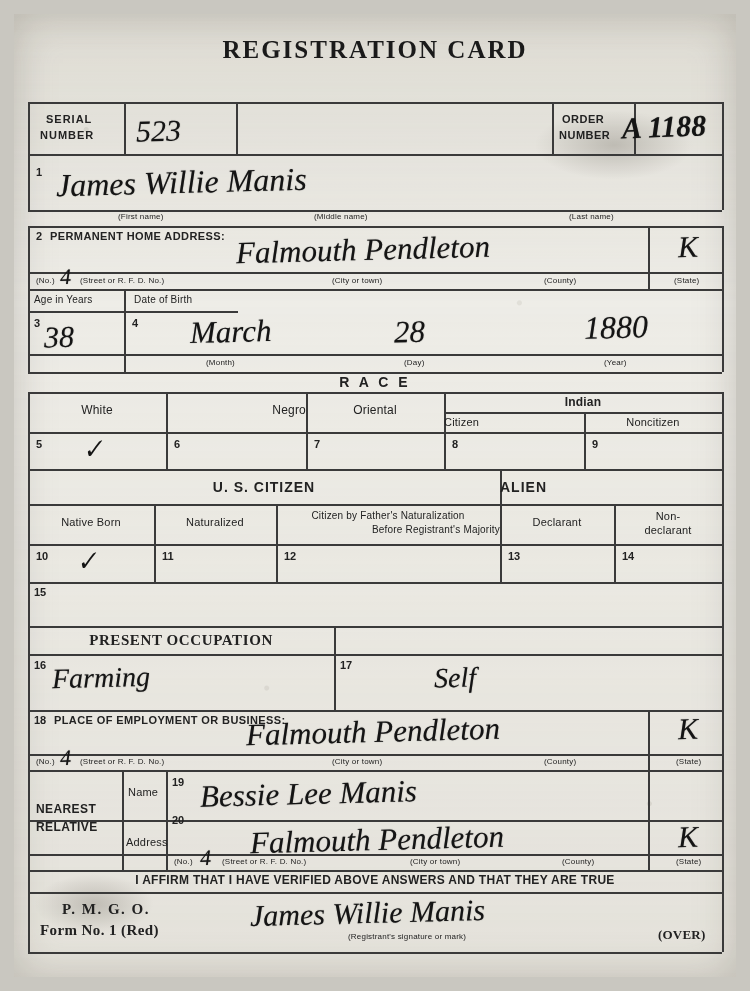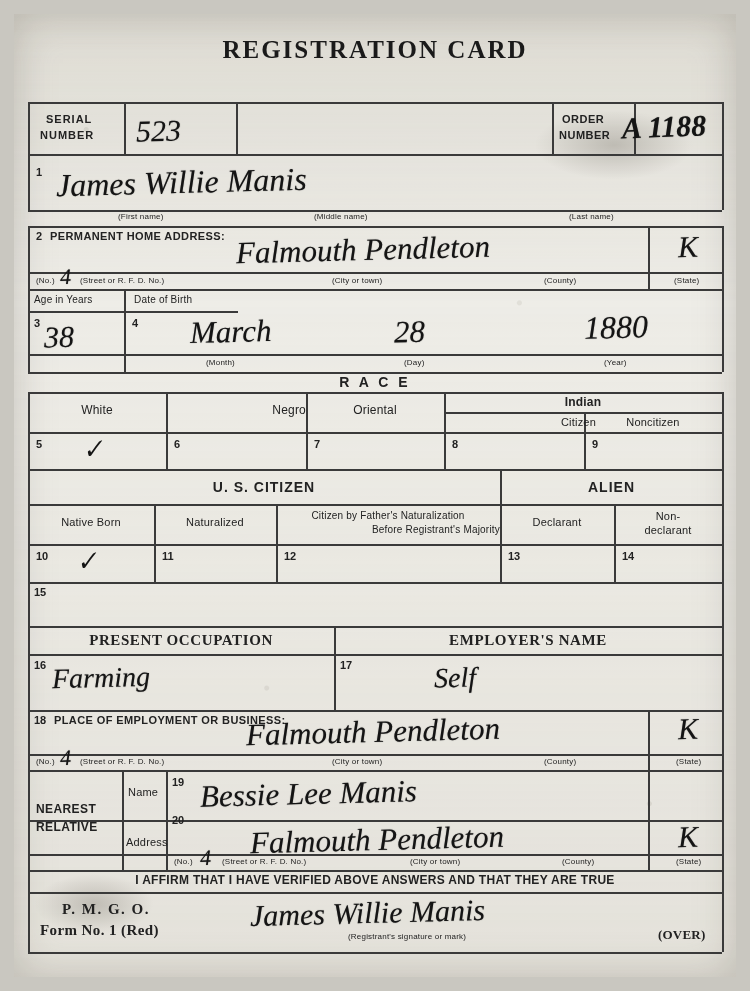--- a/index.html
+++ b/index.html
@@ -171,36 +171,36 @@
   <div class="line v" style="left:152px;top:378px;height:77px;"></div>
   <div class="line v" style="left:292px;top:378px;height:77px;"></div>
   <div class="line v" style="left:430px;top:378px;height:77px;"></div>
   <div class="line v" style="left:570px;top:398px;height:57px;"></div>
   <div class="line v" style="left:708px;top:378px;height:77px;"></div>
 
   <div class="lbl" style="left:14px;top:389px;width:138px;text-align:center;font-size:12px;">White</div>
   <div class="lbl" style="left:152px;top:389px;width:140px;text-align:right;font-size:12px;">Negro</div>
   <div class="lbl" style="left:292px;top:389px;width:138px;text-align:center;font-size:12px;">Oriental</div>
   <div class="lbl b" style="left:430px;top:381px;width:278px;text-align:center;font-size:12px;">Indian</div>
-  <div class="lbl" style="left:430px;top:402px;width:152px;text-align:right;font-size:11px;">Citizen</div>
+  <div class="lbl" style="left:430px;top:402px;width:152px;text-align:left;font-size:11px;">Citizen</div>
   <div class="lbl" style="left:570px;top:402px;width:138px;text-align:center;font-size:11px;">Noncitizen</div>
 
   <div class="num" style="left:22px;top:424px;">5</div>
   <div class="num" style="left:160px;top:424px;">6</div>
   <div class="num" style="left:300px;top:424px;">7</div>
   <div class="num" style="left:438px;top:424px;">8</div>
   <div class="num" style="left:578px;top:424px;">9</div>
   <div class="check" style="left:68px;top:420px;">✓</div>
 
   <div class="line h" style="left:14px;top:490px;width:694px;"></div>
   <div class="line v" style="left:14px;top:455px;height:35px;"></div>
   <div class="line v" style="left:486px;top:455px;height:113px;"></div>
   <div class="line v" style="left:708px;top:455px;height:35px;"></div>
   <div class="lbl b" style="left:14px;top:465px;width:472px;text-align:center;font-size:14px;letter-spacing:1px;">U. S. CITIZEN</div>
-  <div class="lbl b" style="left:486px;top:465px;width:223px;text-align:center;font-size:14px;letter-spacing:1px;">ALIEN</div>
+  <div class="lbl b" style="left:486px;top:465px;width:223px;font-size:14px;letter-spacing:1px;">ALIEN</div>
 
   <div class="line h" style="left:14px;top:530px;width:694px;"></div>
   <div class="line h" style="left:14px;top:568px;width:694px;"></div>
   <div class="line v" style="left:14px;top:490px;height:78px;"></div>
   <div class="line v" style="left:140px;top:490px;height:78px;"></div>
   <div class="line v" style="left:262px;top:490px;height:78px;"></div>
   <div class="line v" style="left:600px;top:490px;height:78px;"></div>
   <div class="line v" style="left:708px;top:490px;height:78px;"></div>
 
   <div class="lbl" style="left:14px;top:502px;width:126px;text-align:center;font-size:11px;">Native Born</div>
@@ -221,21 +221,20 @@
   <div class="line h" style="left:14px;top:612px;width:694px;"></div>
   <div class="line v" style="left:14px;top:568px;height:44px;"></div>
   <div class="line v" style="left:708px;top:568px;height:44px;"></div>
   <div class="num" style="left:20px;top:572px;">15</div>
 
   <div class="line h" style="left:14px;top:640px;width:694px;"></div>
   <div class="line v" style="left:14px;top:612px;height:28px;"></div>
   <div class="line v" style="left:320px;top:612px;height:84px;"></div>
   <div class="line v" style="left:708px;top:612px;height:28px;"></div>
   <div class="lbl b serif" style="left:14px;top:618px;width:306px;text-align:center;font-size:15px;letter-spacing:.6px;">PRESENT OCCUPATION</div>
-  <div class="lbl b serif" style="left:320px;top:618px;width:388px;text-align:center;font-size:15px;letter-spacing:.6px;">EMPLOYER'S NAME</div>
 
   <div class="line h" style="left:14px;top:696px;width:694px;"></div>
   <div class="line v" style="left:14px;top:640px;height:56px;"></div>
   <div class="line v" style="left:708px;top:640px;height:56px;"></div>
   <div class="num" style="left:20px;top:645px;">16</div>
   <div class="hand med" style="left:38px;top:648px;font-size:28px;">Farming</div>
   <div class="num" style="left:326px;top:645px;">17</div>
   <div class="hand med" style="left:420px;top:648px;font-size:28px;">Self</div>
 
   <div class="line h" style="left:14px;top:740px;width:694px;"></div>

